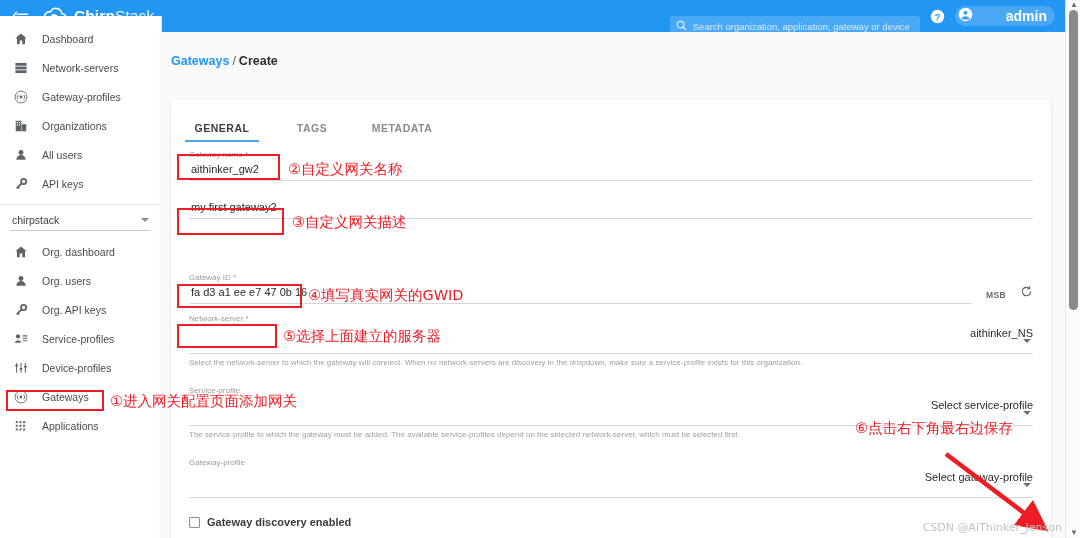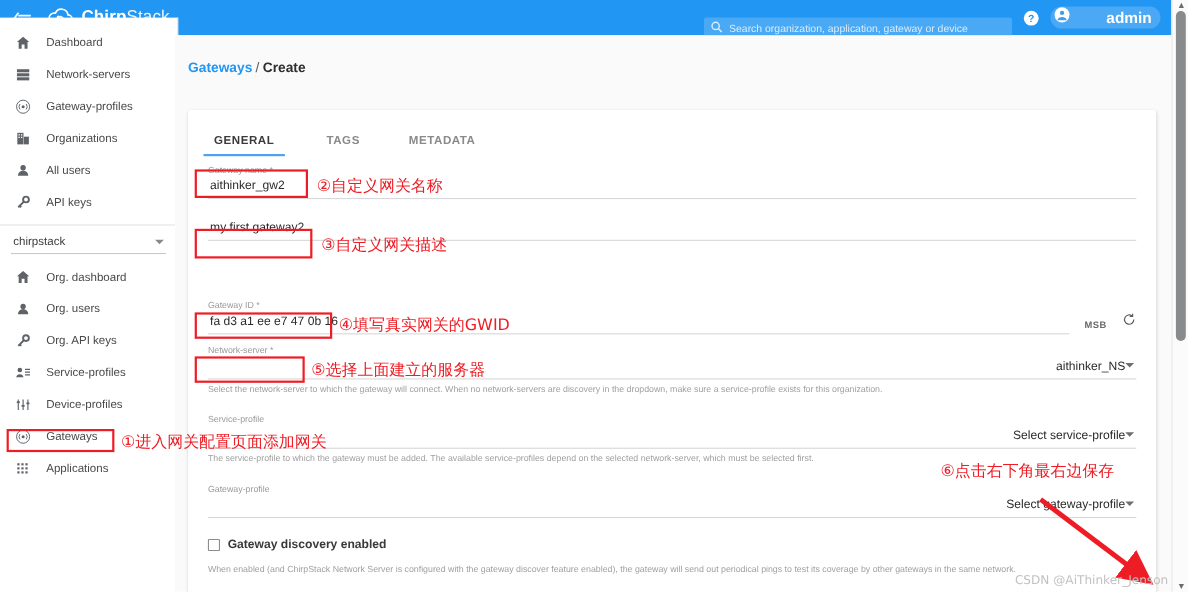--- a/index.html
+++ b/index.html
@@ -25,21 +25,21 @@
   .brand-logo { width: 26px; height: 20px; }
   .brand-text { font-size: 15.5px; color: #fff; letter-spacing: .1px; }
   .brand-text b { font-weight: bold; }
   .brand-text span.light { font-weight: normal; color: #e9f4fe; }
 
   .appbar-right {
     position: absolute; right: 0px; top: 0; height: 32px;
     display: flex; align-items: center; gap: 10px; padding-right: 10px;
   }
   .searchbox {
-    width: 280px; height: 20px; background: #49a9f5; border-radius: 2px;
+    width: 250px; height: 20px; background: #49a9f5; border-radius: 2px;
     display: flex; align-items: center; padding: 0 6px; gap: 6px; cursor: text; margin-top: 20px;
   }
   .searchbox .sph {
     font-size: 9.5px; color: #d9ecfc; white-space: nowrap; overflow: hidden;
   }
   .help-icon { color: #fff; display: flex; align-items: center; cursor: pointer; }
   .userchip {
     height: 20px; background: #4aa8f4; border-radius: 10px; display: flex;
     align-items: center; gap: 4px; padding: 0 8px 0 3px; cursor: pointer;
   }
@@ -99,21 +99,21 @@
   }
 
   .form { padding: 8px 18px 0 18px; position: relative; }
   .field { position: relative; margin-bottom: 0; }
   .flabel { font-size: 8px; color: #9a9a9a; display: block; margin-bottom: 2px; }
   .fvalue {
     font-size: 11px; color: #2a2a2a; border-bottom: 1px solid #d8d8d8;
     padding: 2px 0 5px 2px; min-height: 19px;
   }
   .fhelp { font-size: 8px; color: #a0a0a0; padding-top: 3px; line-height: 1.4; }
-  .with-caret { display: flex; align-items: flex-end; justify-content: flex-end; }
+  .with-caret { display: flex; align-items: flex-end; justify-content: space-between; flex-direction: column; }
   .with-caret .caret2 {
     width: 0; height: 0; border-left: 4px solid transparent; border-right: 4px solid transparent;
     border-top: 4px solid #6e6e6e; margin-bottom: 5px; margin-right: 2px;
   }
   .msb-row { display: flex; align-items: flex-end; gap: 14px; }
   .msb-row .grow { flex: 1; }
   .msb-lbl { font-size: 8.5px; color: #6a6a6a; font-weight: bold; letter-spacing: .4px; margin-bottom: 4px; }
   .refresh-ico { color: #5a5a5a; margin-bottom: 2px; cursor: pointer; }
 
   .checkrow { display: flex; align-items: flex-end; gap: 7px; margin-top: 18px; cursor: pointer; font-weight: bold; }

